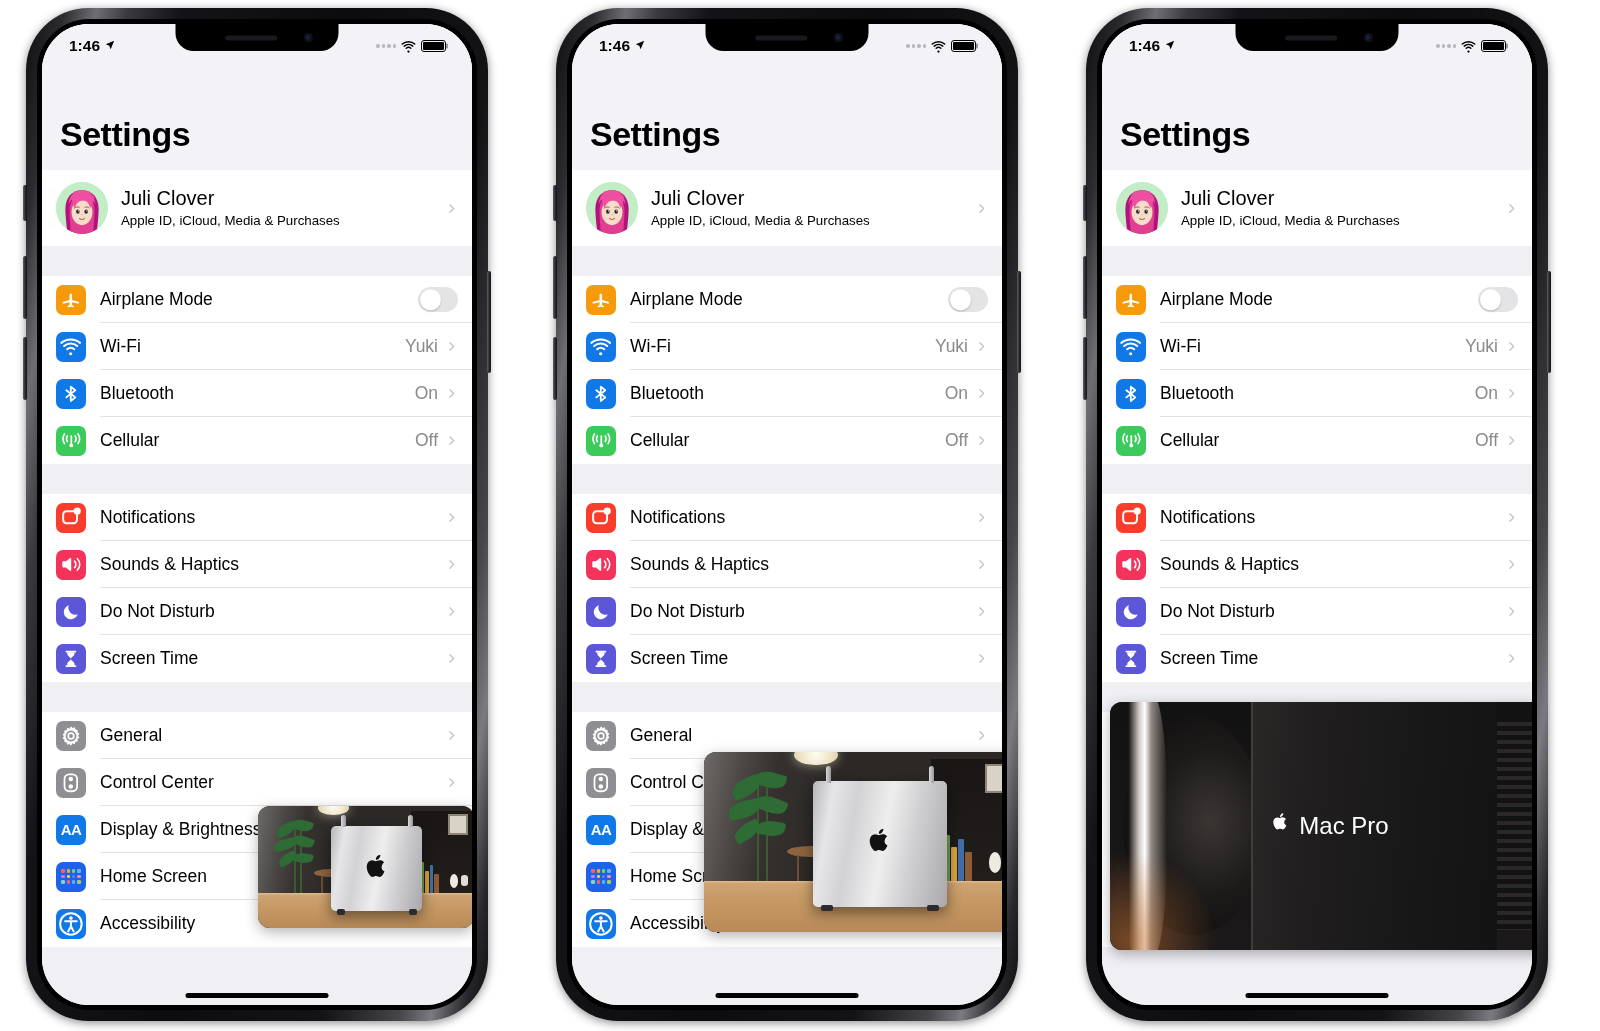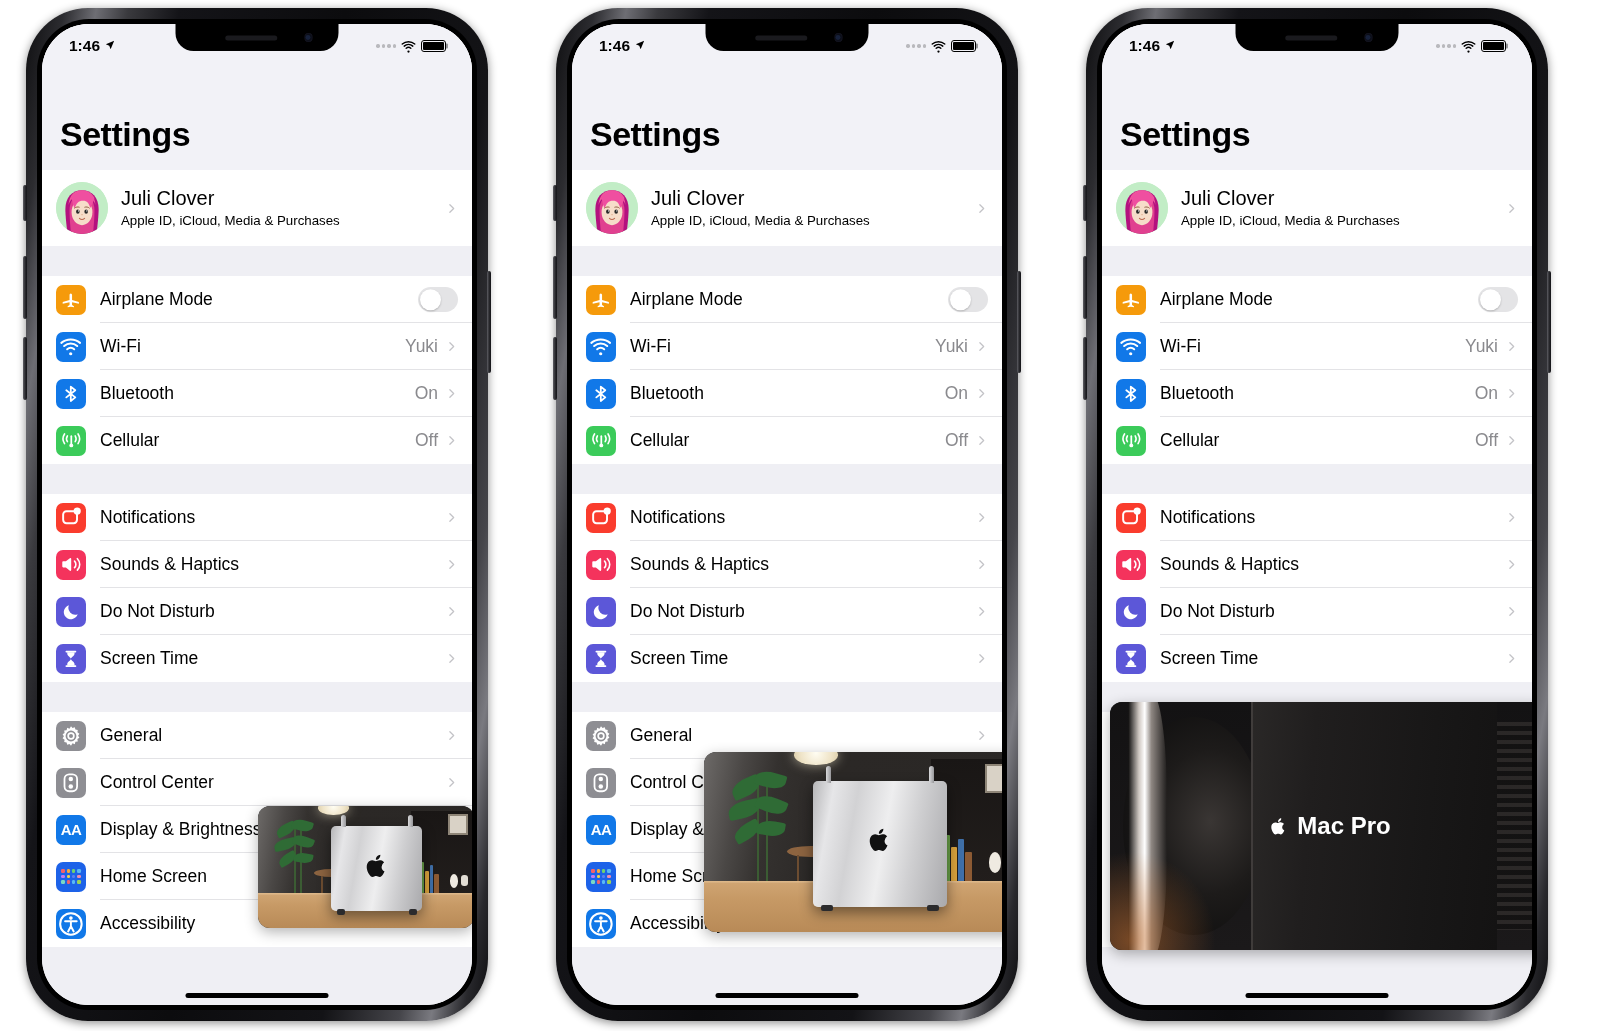--- a/index.html
+++ b/index.html
@@ -109,21 +109,21 @@
   .sB .lensring{position:absolute;left:3%;top:6%;width:32%;bottom:6%;border-radius:50%/50%;
     background:radial-gradient(ellipse at 62% 48%,#3a3634 0%,#1d1b1a 45%,#121111 75%);}
   .sB .chrome{position:absolute;left:4%;top:-4%;width:9%;height:108%;
     background:linear-gradient(90deg,#0d0c0c 0%,#cfc8c2 28%,#ffffff 43%,#8e8782 60%,#201e1d 100%);
     border-radius:0 40% 40% 0;filter:blur(.4px);}
   .sB .warm{position:absolute;left:0;bottom:0;width:24%;height:40%;
     background:radial-gradient(ellipse at 20% 90%,rgba(196,112,48,.55),rgba(0,0,0,0) 70%);}
   .sB .grill{position:absolute;right:0;top:8%;width:12%;bottom:8%;
     background:repeating-linear-gradient(180deg,#2d2a29 0 4px,#131212 4px 9px);opacity:.9;}
   .sB .logo{position:absolute;left:50%;top:50%;transform:translate(-50%,-50%);
-    display:flex;align-items:center;gap:9px;color:#fff;font-weight:700;}
+    display:flex;gap:9px;color:#fff;font-weight:400;}
 
   .apple-svg{display:block;}
 
   
   .homebar{position:absolute;left:50%;transform:translateX(-50%);background:#000;border-radius:100px;z-index:70;}
 </style>
 </head>
 <body>
 
 <div class="stage">

